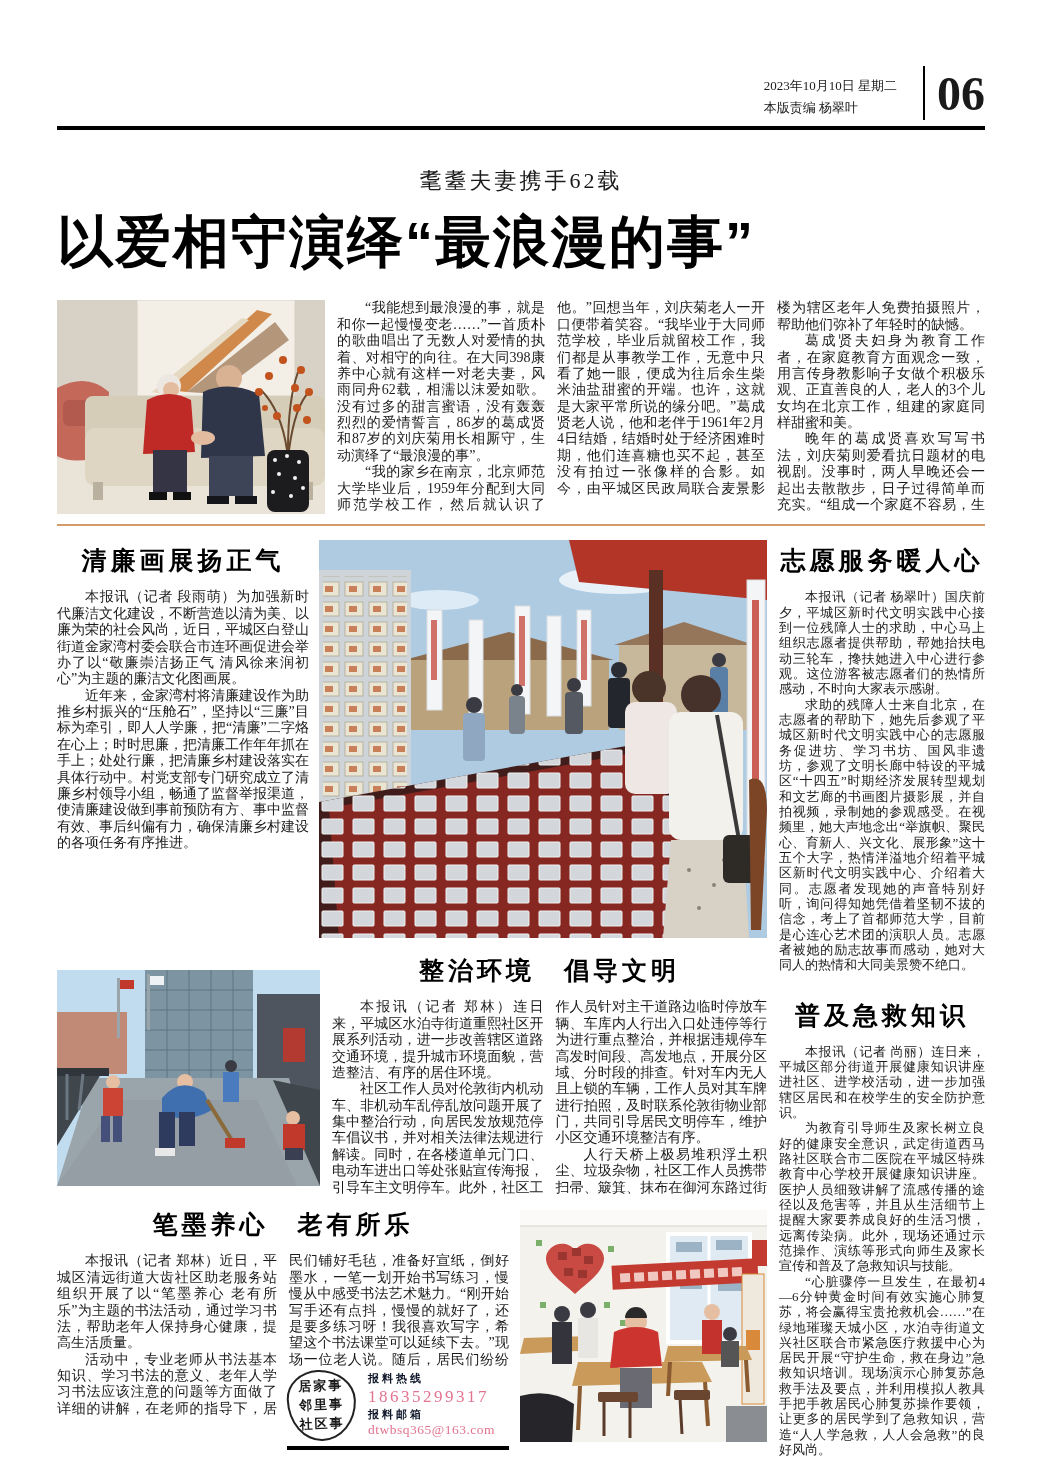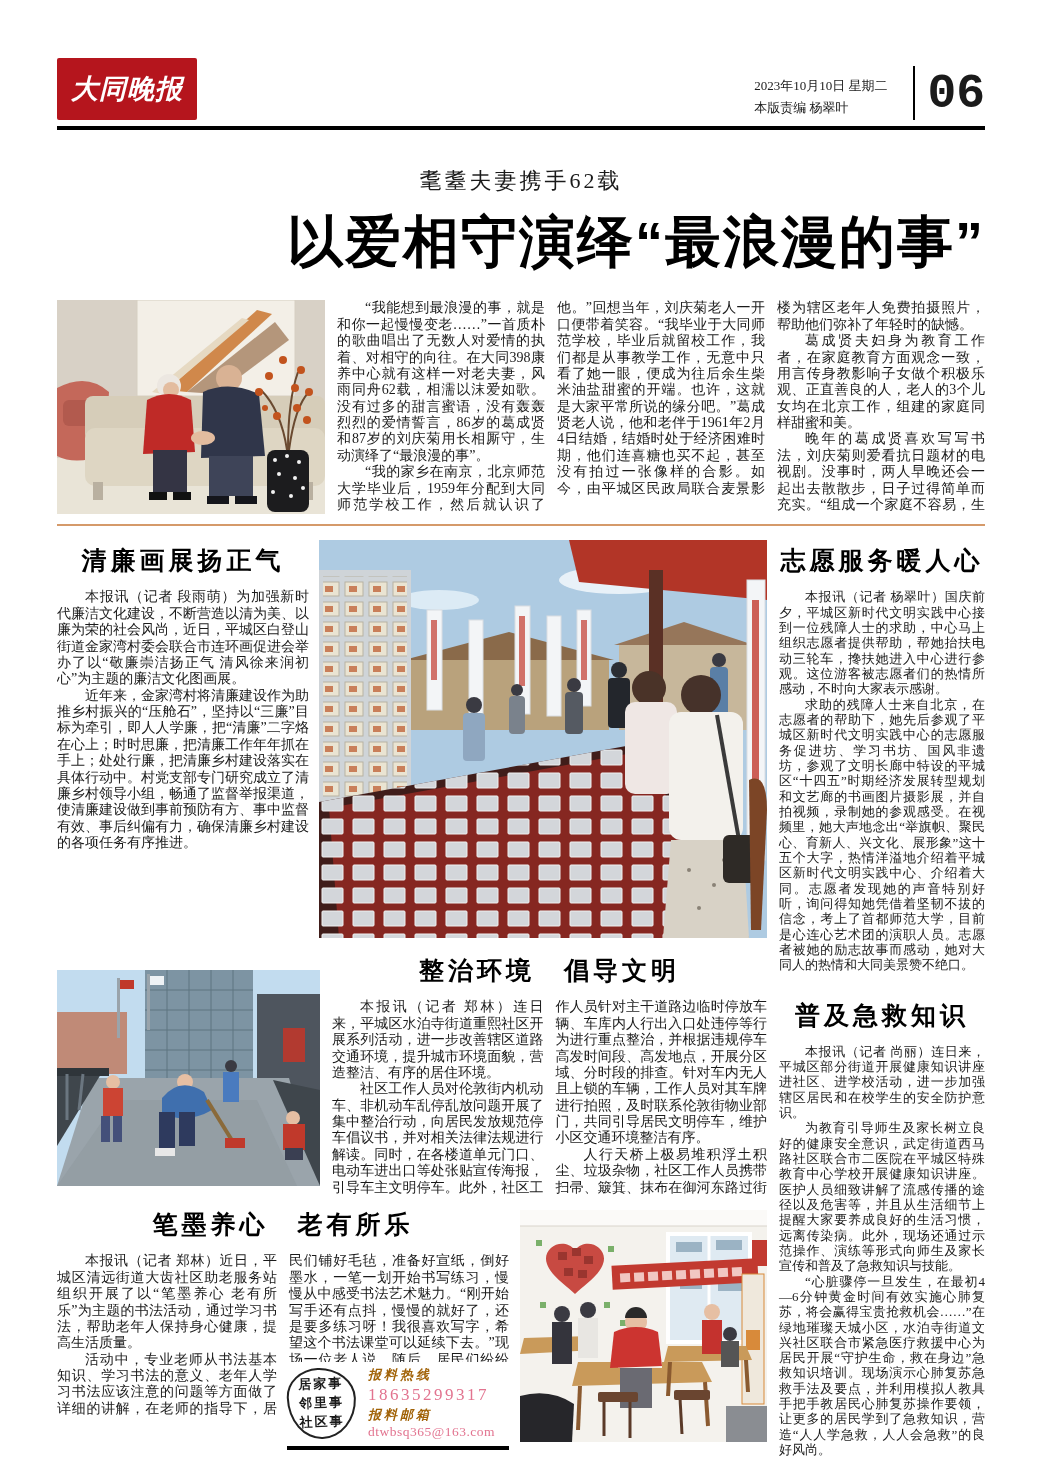--- a/index.html
+++ b/index.html
@@ -7,25 +7,25 @@
         font-family:"Liberation Serif","DejaVu Serif",serif;color:#1a1a1a;}
   .content{position:absolute;left:57px;top:0;width:928px;}
 
   
   .header{display:flex;align-items:flex-end;margin-top:60px;height:70px;border-bottom:4px solid #000;padding-bottom:6px;box-sizing:border-box;}
   .logo{width:140px;height:62px;background:#b5151d;color:#fff;display:flex;align-items:center;justify-content:center;
         font-style:italic;font-weight:bold;font-size:27px;letter-spacing:1px;border-radius:2px;}
   .section-title{font-size:37px;font-weight:bold;letter-spacing:5px;margin-left:20px;line-height:1;padding-bottom:4px;}
   .date-block{margin-left:auto;font-size:13px;line-height:1.65;padding-bottom:2px;}
   .vbar{width:2px;height:54px;background:#000;margin:0 12px 0 26px;}
-  .page-num{font-family:Liberation Mono, monospace;font-size:48px;font-weight:800;line-height:1;padding-bottom:2px;}
+  .page-num{font-family:Liberation Serif, serif;font-size:48px;font-weight:800;line-height:1;padding-bottom:2px;}
 
   
   .kicker{text-align:center;font-size:22px;letter-spacing:3px;margin-top:36px;}
-  .headline{text-align:right;font-family:"Liberation Sans","DejaVu Sans",sans-serif;font-weight:900;
+  .headline{text-align:left;font-family:"Liberation Sans","DejaVu Sans",sans-serif;font-weight:900;
             font-size:56px;letter-spacing:2px;margin-top:14px;line-height:1.15;color:#000;}
   .lead-wrap{display:flex;margin-top:26px;}
   .photo-frame{flex:none;}
   .lead-text{flex:1;margin-left:12px;height:214px;column-count:3;column-gap:12px;column-fill:auto;overflow:hidden;}
   .body{font-size:14px;line-height:1.17;text-align:justify;}
   .body p{margin:0;text-indent:2em;}
   .orange-rule{height:2px;background:#d59a6a;margin-top:10px;}
 
   
   .bands{display:flex;margin-top:14px;}
@@ -44,35 +44,34 @@
   .bimo .cols{column-count:2;column-gap:12px;column-fill:auto;height:178px;overflow:hidden;}
   .rail-art .body{font-size:13px;line-height:1.18;}
   .rail-art + .rail-art{margin-top:26px;}
 
   
   .contact-wrap{position:absolute;left:230px;bottom:0;width:222px;background:#fff;}
   .contact-row{display:flex;align-items:center;padding:4px 0 6px;}
   .bubble{border:2.5px solid #222;border-radius:46% 54% 50% 50%/40% 44% 56% 60%;
           padding:5px 10px;transform:rotate(-2deg);font-weight:bold;font-size:13px;line-height:1.45;letter-spacing:2px;}
   .contact-info{margin-left:12px;}
-  .c-label{font-weight:bold;font-size:13px;letter-spacing:3px;color:#a16207;font-style:italic;}
+  .c-label{font-weight:bold;font-size:11px;letter-spacing:3px;color:#0f172a;}
   .c-value{color:#e2738f;font-weight:normal;font-size:17px;letter-spacing:2.5px;line-height:1.25;}
   .c-email{font-size:13.5px;letter-spacing:.5px;}
   .contact-rule{height:4px;background:#000;}
 
   svg{display:block;}
 </style>
 </head>
 <body>
 
 <div class="page">
  <div class="content">
 
   <div class="header">
-    <div class="logo">大同晚报</div>
     <div class="date-block">
       <div>2023年10月10日 星期二</div>
       <div>本版责编 杨翠叶</div>
     </div>
     <div class="vbar"></div>
     <div class="page-num">06</div>
   </div>
 
   <div class="kicker">耄耋夫妻携手62载</div>
   <div class="headline">以爱相守演绎“最浪漫的事”</div>

